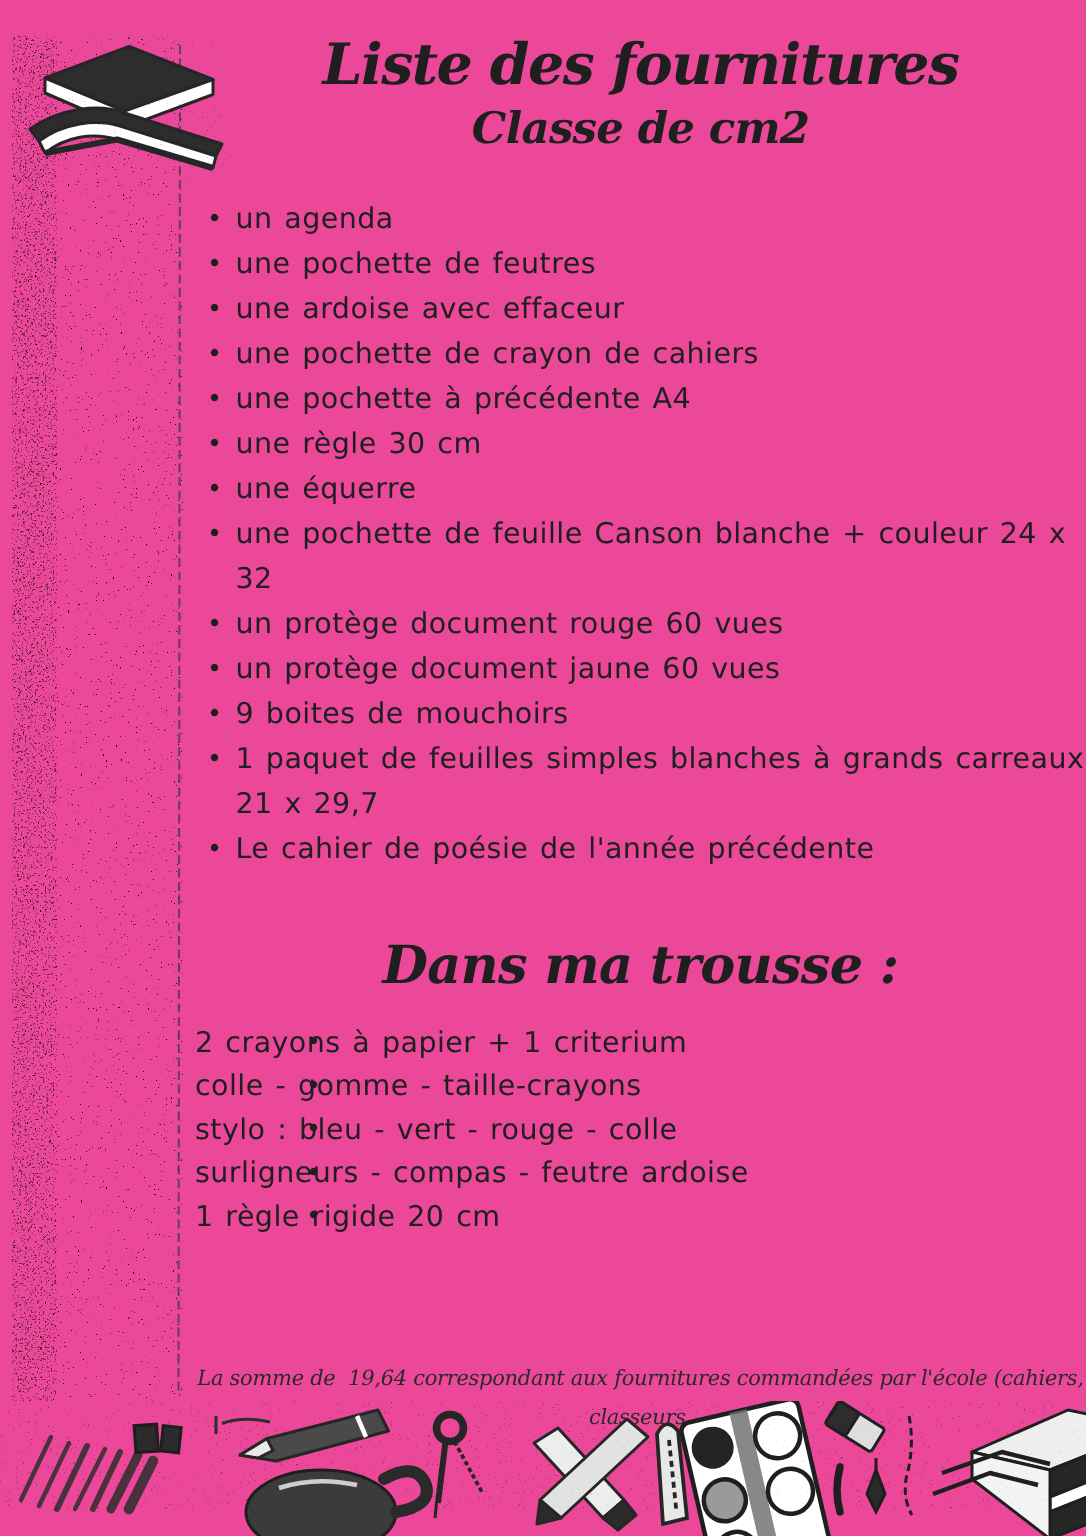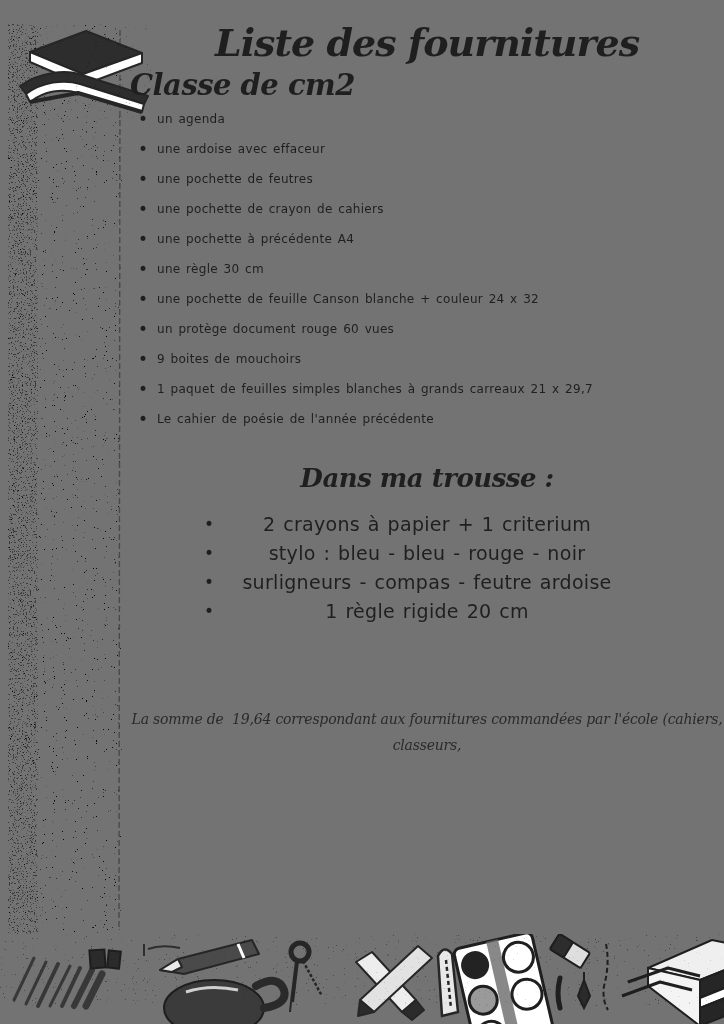--- a/index.html
+++ b/index.html
@@ -1,60 +1,60 @@
 <!DOCTYPE html>
 <html><head>
 <meta charset="utf-8">
 <style>
   html,body{margin:0;padding:0;background:#888;}
   .page{
     position:relative;width:724px;height:1024px;margin:0 auto;
-    background:#737373;overflow:hidden;
+    background:#ec4899;overflow:hidden;
     font-family:"DejaVu Sans",sans-serif;color:#1f1f1f;
   }
   
   .left-band{position:absolute;left:8px;top:24px;}
   .books-top{position:absolute;left:14px;top:22px;}
   .bottom-band{position:absolute;left:0;top:934px;}
 
   .content{position:absolute;left:130px;top:0;width:594px;}
 
   .title{
     margin:22px 0 0;text-align:center;
     font-family:"DejaVu Serif",serif;font-style:italic;font-weight:600;
     font-size:38px;letter-spacing:-1px;line-height:1.12;
   }
   .subtitle{
-    margin:5px 0 0;text-align:left;
+    margin:5px 0 0;text-align:center;
     font-family:"DejaVu Serif",serif;font-style:italic;font-weight:600;
     font-size:29px;letter-spacing:-0.5px;line-height:1.1;
   }
 
   ul.supplies{
-    list-style:none;margin:3px 0 0;padding:0;
-    font-size:12px;line-height:30px;letter-spacing:0.3px;word-spacing:1.5px;
+    list-style:none;margin:30px 0 0;padding:0;
+    font-size:19px;line-height:30px;letter-spacing:0.3px;word-spacing:1.5px;
   }
   ul.supplies li{
     position:relative;padding-left:27px;white-space:pre-wrap;
   }
   ul.supplies li::before{
     content:"•";position:absolute;left:8px;top:0;font-size:17px;
   }
 
   .trousse-heading{
-    margin:28px 0 0;text-align:center;
+    margin:40px 0 0;text-align:center;
     font-family:"DejaVu Serif",serif;font-style:italic;font-weight:600;
-    font-size:26px;letter-spacing:-0.5px;line-height:1.3;
+    font-size:35px;letter-spacing:-0.5px;line-height:1.3;
   }
   ul.trousse{
     list-style:none;margin:14px 0 0;padding:0;
     font-size:19px;line-height:29px;letter-spacing:0.3px;word-spacing:1.5px;
   }
   ul.trousse li{
-    position:relative;text-align:center;white-space:pre-wrap;
+    position:relative;white-space:pre-wrap;
   }
   ul.trousse li::before{
     content:"•";position:absolute;left:74px;top:0;font-size:17px;
   }
 
   .footer-note{
     margin:28px 0 0;text-align:center;
     font-family:"DejaVu Serif",serif;font-style:italic;
     font-size:14px;line-height:26px;letter-spacing:-0.2px;color:#2a2a2a;
     white-space:pre-wrap;
@@ -94,38 +94,41 @@
   </svg>
 
   <div class="content">
 
     <h1 class="title">Liste des fournitures</h1>
     <h2 class="subtitle">Classe de cm2</h2>
 
     <ul class="supplies">
 
     <li>un agenda</li>
+        <li>une pochette de feutres</li>
         <li>une ardoise avec effaceur</li>
-        <li>une pochette de feutres</li>
         <li>une pochette de crayon de cahiers</li>
         <li>une pochette à précédente A4</li>
         <li>une règle 30 cm</li>
+        <li>une équerre</li>
         <li>une pochette de feuille Canson blanche + couleur 24 x 32</li>
         <li>un protège document rouge 60 vues</li>
+        <li>un protège document jaune 60 vues</li>
         <li>9 boites de mouchoirs</li>
         <li>1 paquet de feuilles simples blanches à grands carreaux 21 x 29,7</li>
         <li>Le cahier de poésie de l'année précédente</li>
       </ul>
 
     <h2 class="trousse-heading">Dans ma trousse :</h2>
 
     <ul class="trousse">
 
     <li>2 crayons à papier + 1 criterium</li>
-        <li>stylo : bleu - bleu - rouge - noir</li>
+        <li>colle - gomme - taille-crayons</li>
+        <li>stylo : bleu - vert - rouge - colle</li>
         <li>surligneurs - compas - feutre ardoise</li>
         <li>1 règle rigide 20 cm</li>
       </ul>
 
     <div class="footer-note">
       <div>La somme de  19,64 correspondant aux fournitures commandées par l'école (cahiers, classeurs,</div>
       
     </div>
 
   </div>

